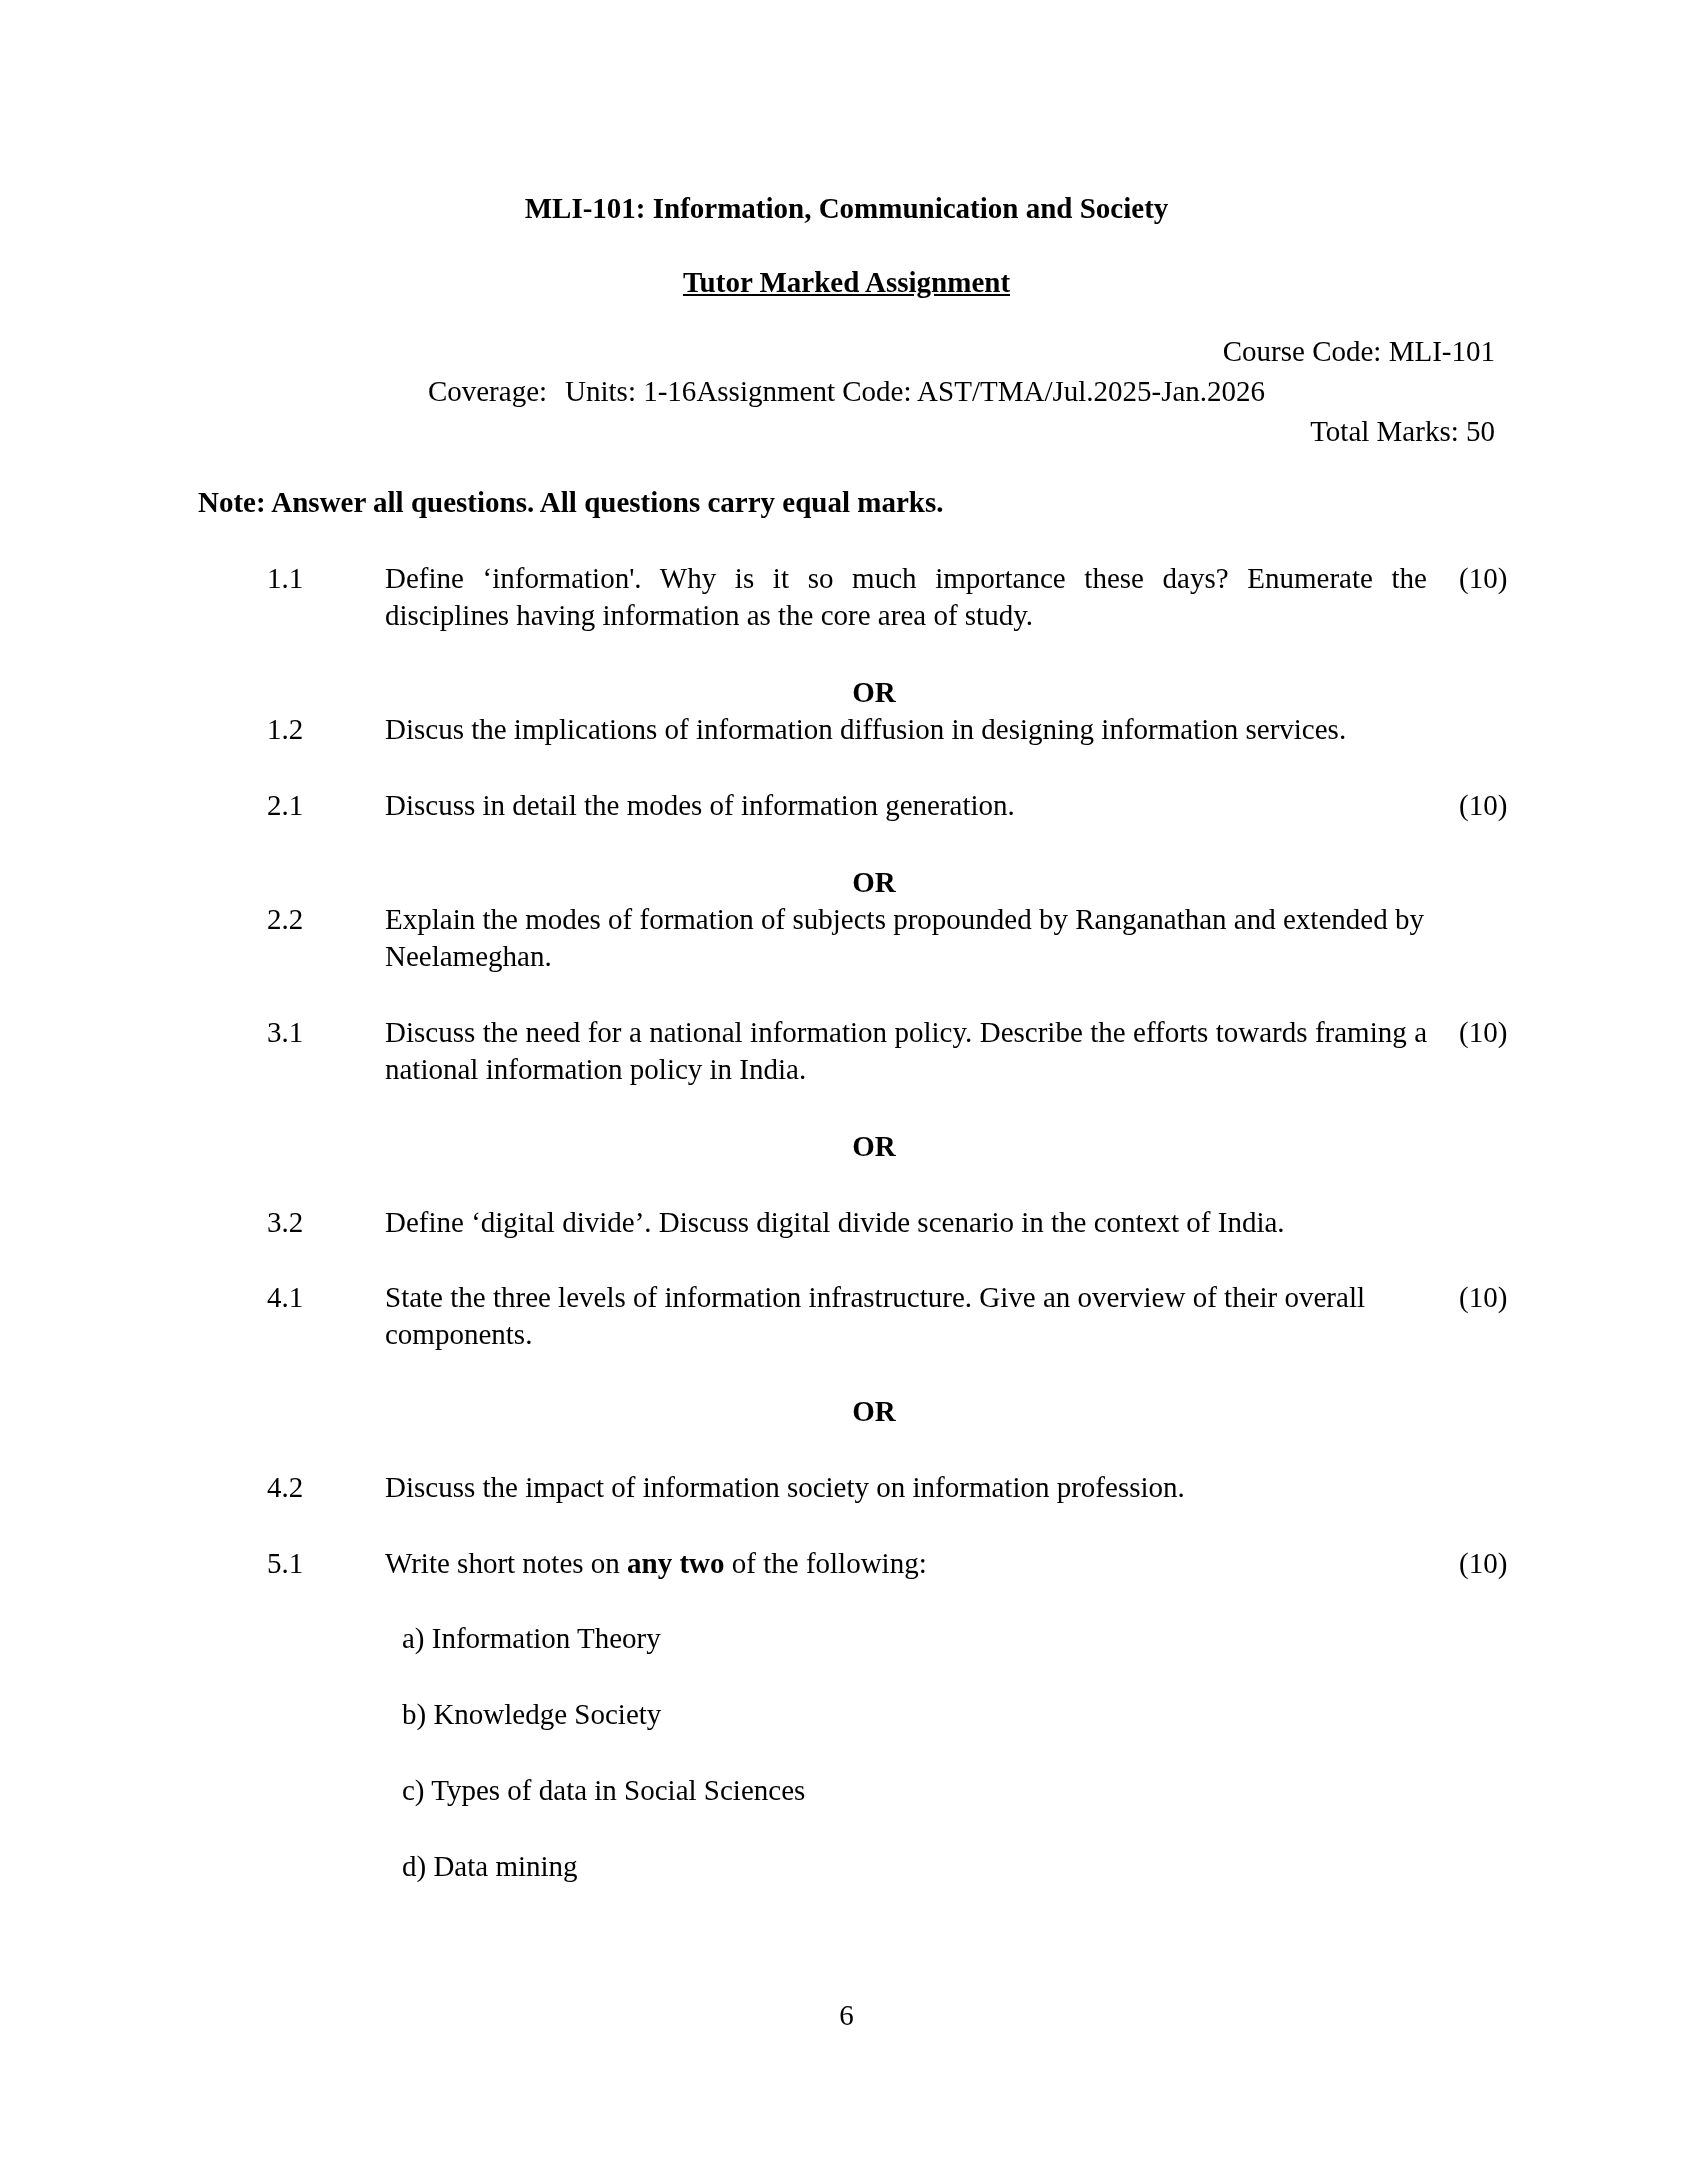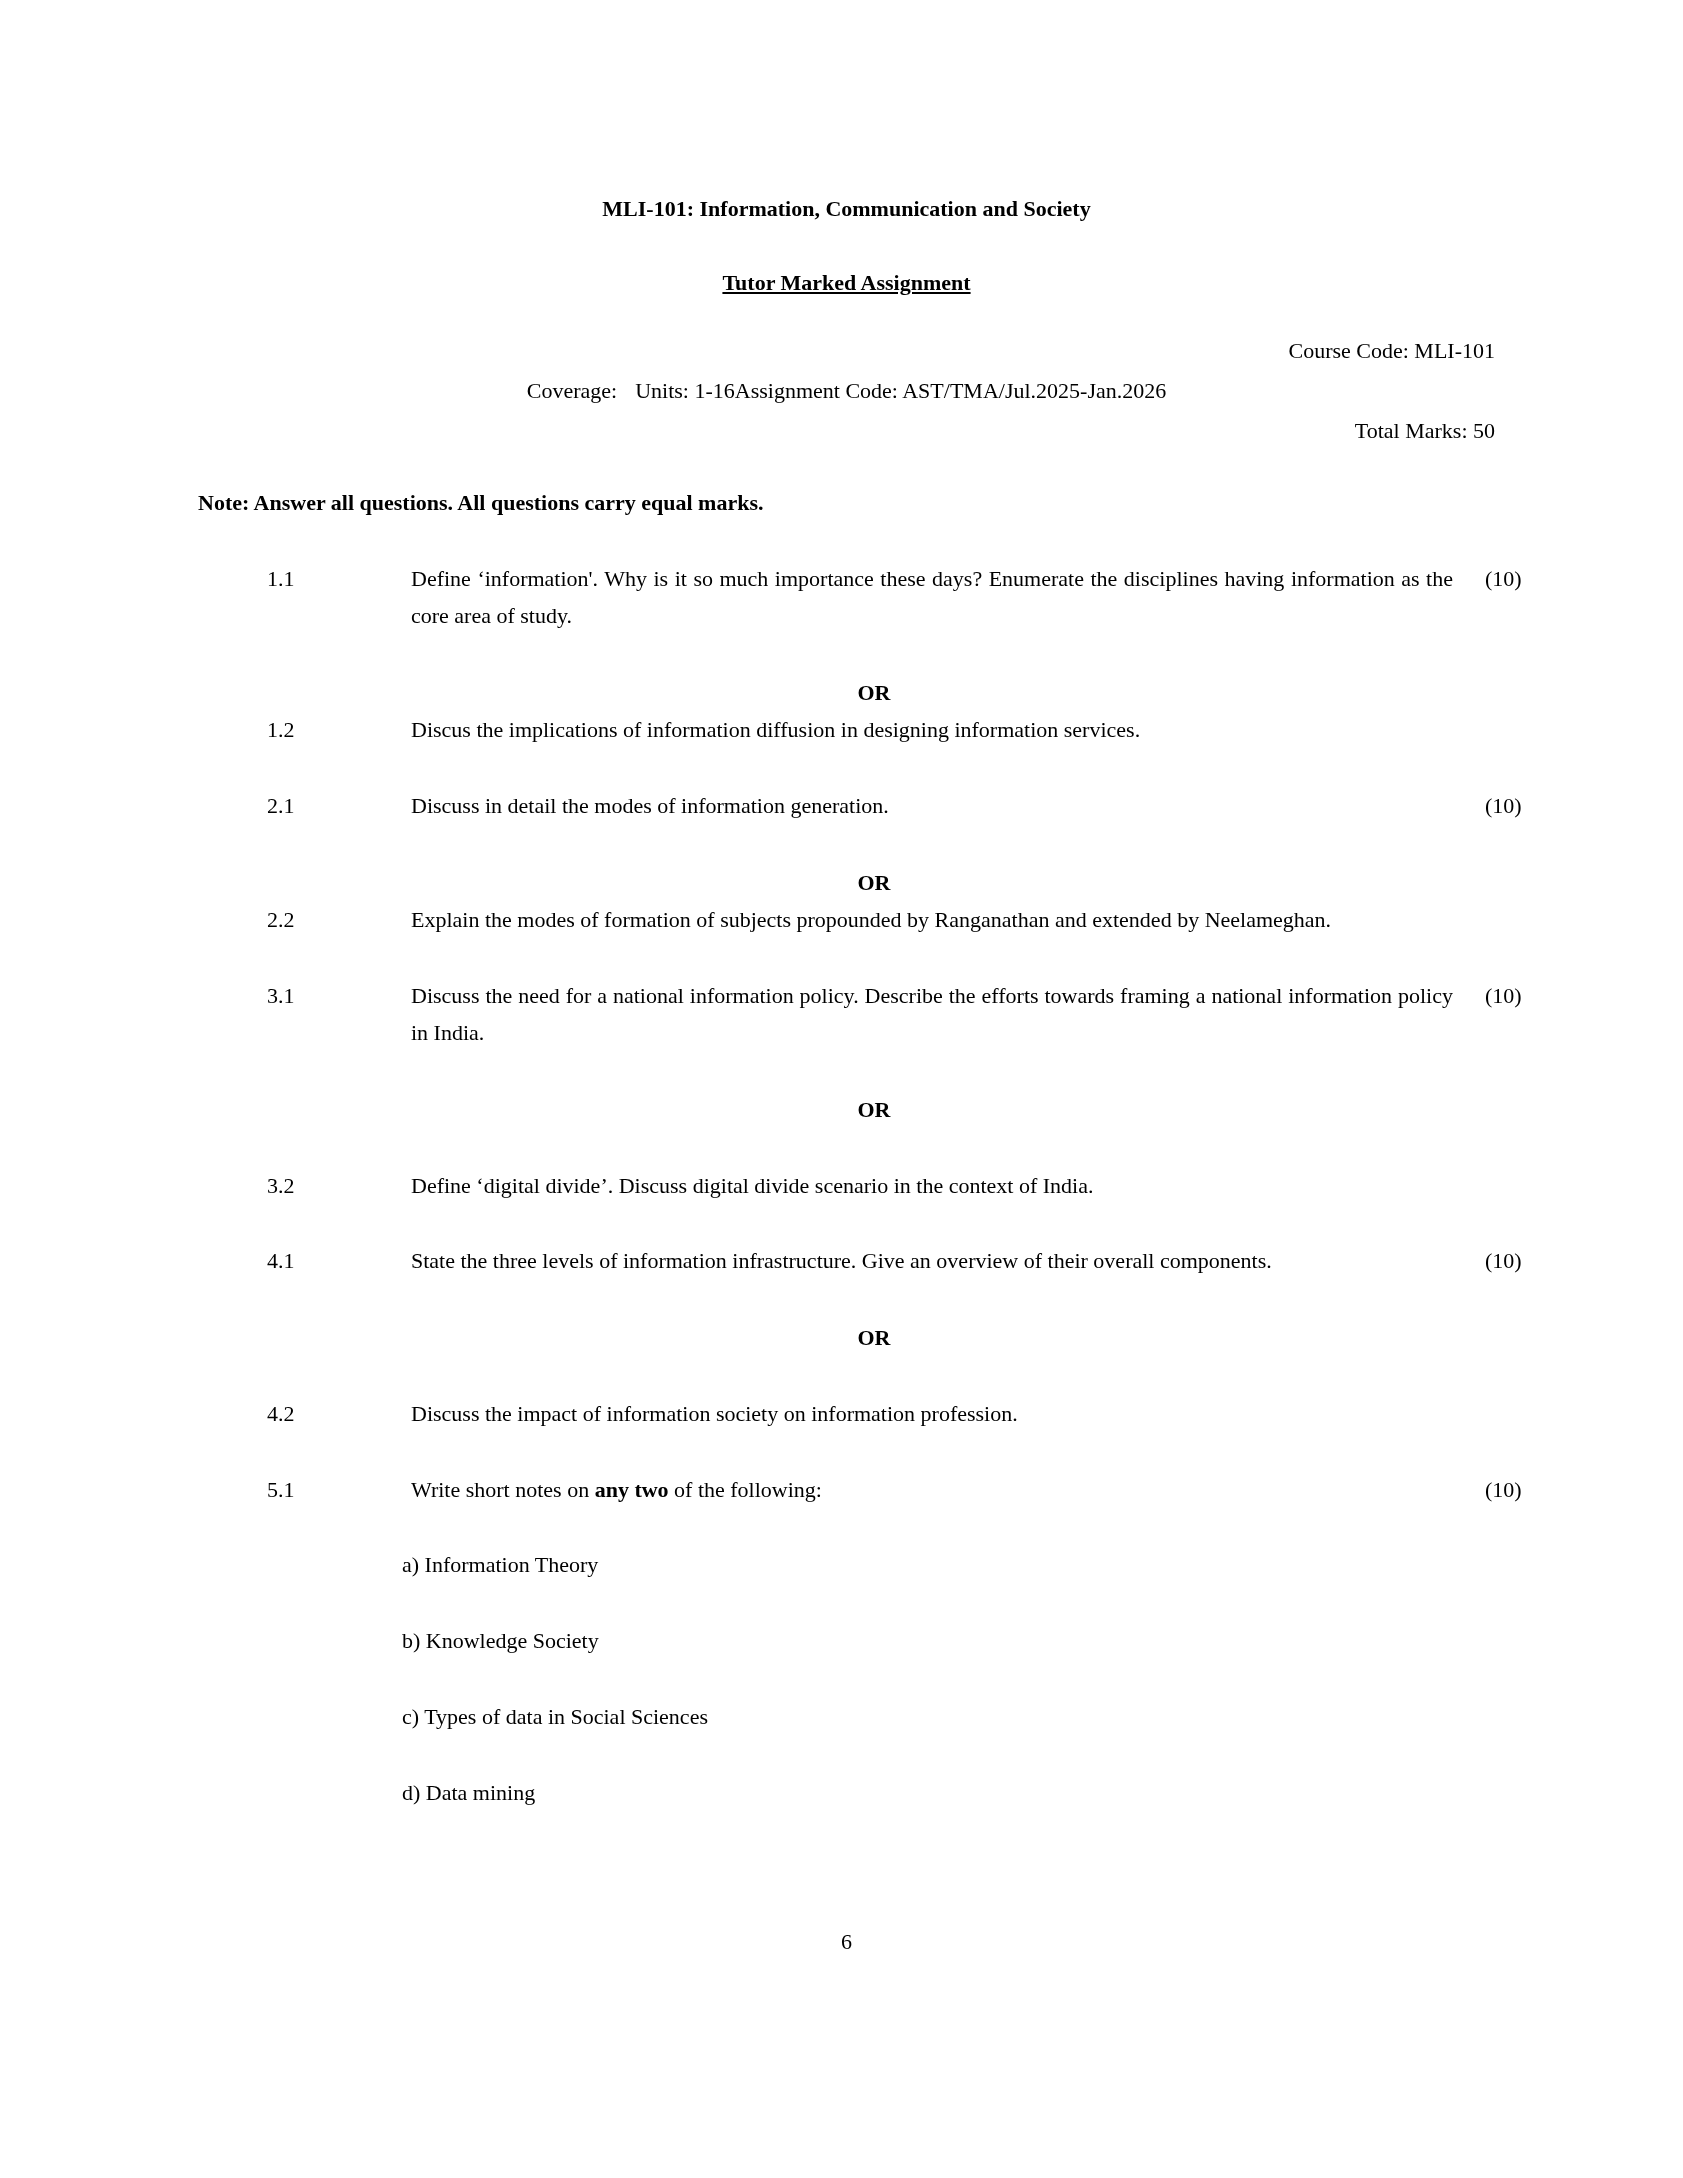--- a/index.html
+++ b/index.html
@@ -5,36 +5,36 @@
   html, body { margin: 0; padding: 0; background: #ffffff; }
   .page {
     position: relative;
     width: 1683px;
     height: 2178px;
     box-sizing: border-box;
     padding: 190px 188px 0 198px;
     background: #ffffff;
     color: #000000;
     font-family: "Liberation Serif", "DejaVu Serif", serif;
-    font-size: 22px;
+    font-size: 29px;
     line-height: 37px;
     overflow: hidden;
   }
   .title   { font-weight: bold; text-align: center; margin: 0 0 37px 0; }
   .subtitle{ font-weight: bold; text-align: center; margin: 0 0 30px 0; text-decoration: underline; }
   .meta    { font-weight: normal; line-height: 40px; }
   .meta-line1, .meta-line3 { text-align: right; }
   .meta-line2 { display: flex; justify-content: center; }
   .coverage-value { margin-left: 18px; }
   .note { font-weight: bold; margin-top: 33px; }
   .qrow { display: flex; align-items: flex-start; margin-top: 39px; gap: 32px; }
   .qrow.mt0 { margin-top: 0; }
   .qrow.mt38 { margin-top: 38px; }
   .qnum { flex: none; margin-left: 69px; width: 86px; }
-  .qtext { flex: none; width: 1042px; margin-left: 26px; }
+  .qtext { flex: none; width: 1042px; }
   .qtext.justify { text-align: justify; }
   .qmarks { flex: 1; text-align: right; }
   .or { margin: 40px 0 0 155px; width: 1042px; text-align: center; font-weight: bold; }
   .subitem { margin: 39px 0 0 204px; }
   .subitem.mt38 { margin-top: 38px; }
   .footer { margin-top: 112px; text-align: center; }
 </style>
 </head>
 <body>
 

